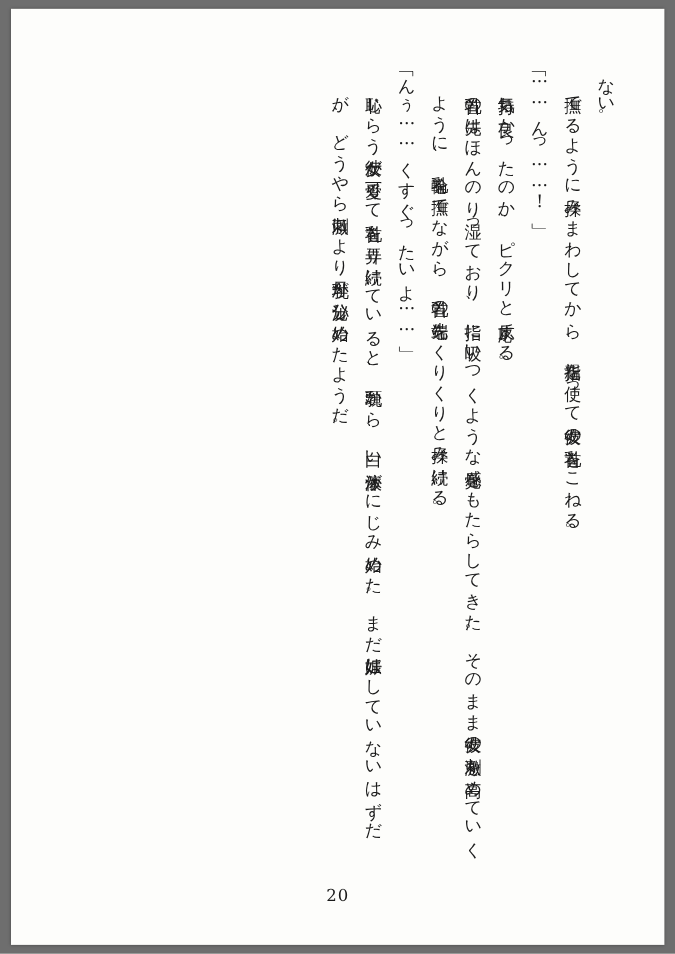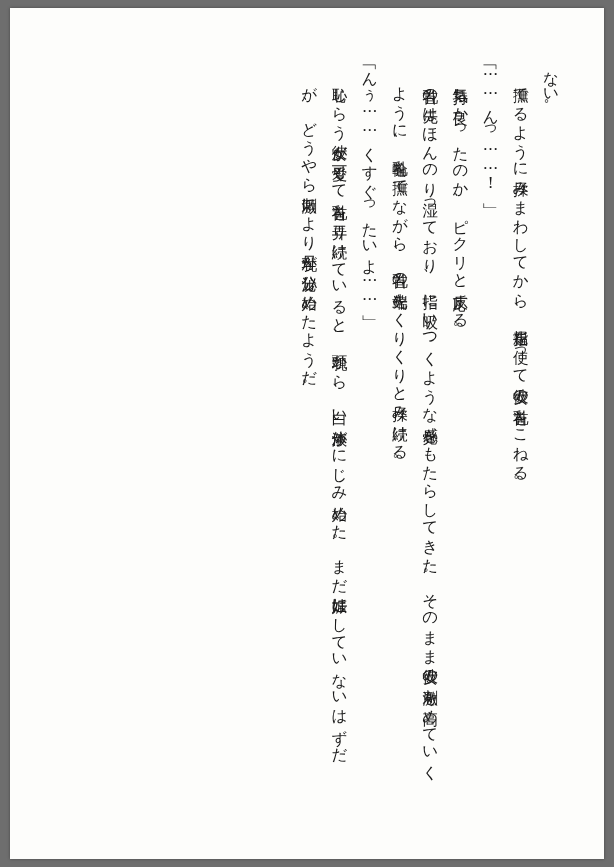--- a/index.html
+++ b/index.html
@@ -68,13 +68,14 @@
 <div class="page">
   <div class="text-area">
     <div class="para">ない。</div>
     <div class="para indent">撫でるように揉みまわしてから、親指を使って彼女の乳首をこねる。</div>
     <div class="para">「……んっ……!」</div>
     <div class="para indent">気持ち良かったのか、ピクリと反応する。</div>
     <div class="para indent">乳首の先はほんのり湿っており、指に吸いつくような感覚をもたらしてきた。そのまま彼女の刺激を高めていくように、乳輪を撫でながら、乳首の先端をくりくりと揉み続ける。</div>
     <div class="para">「んぅ……くすぐったいよ……」</div>
     <div class="para indent">恥じらう彼女が可愛くて乳首を弄り続けていると、乳頭から、白い液体がにじみ始めた。まだ妊娠はしていないはずだが、どうやら刺激により母乳が分泌し始めたようだ。</div>
   </div>
+  <div class="page-number">20</div>
 </div>
 
 </body></html>

